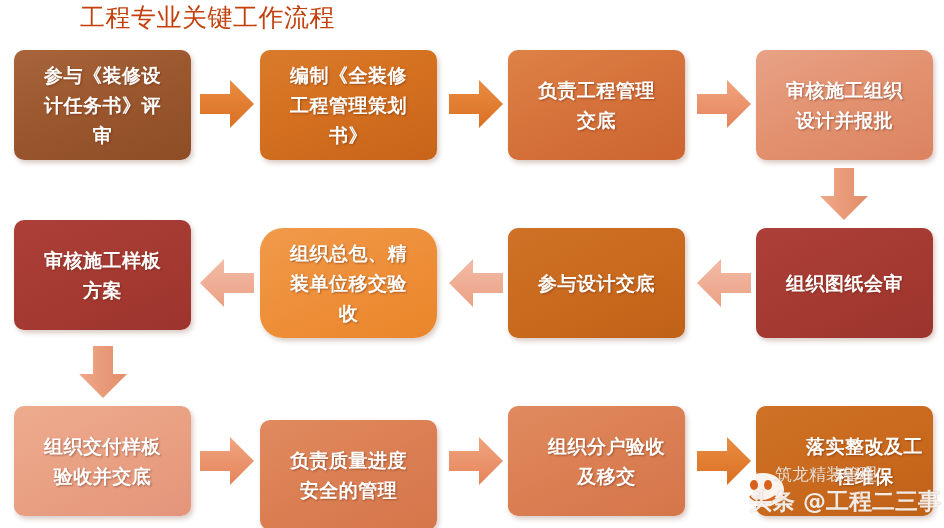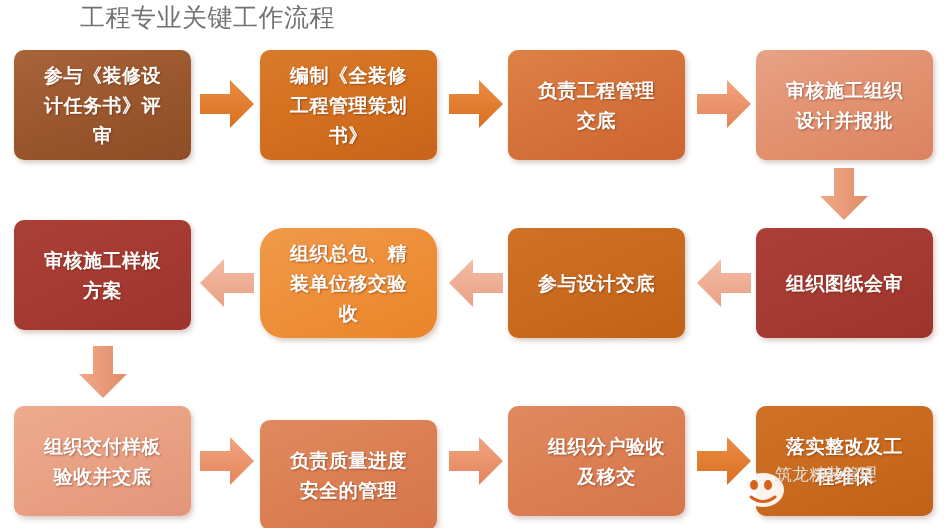--- a/index.html
+++ b/index.html
@@ -22,21 +22,21 @@
     height: 528px;
   }
 
   
   .title {
     position: absolute;
     left: 80px;
     top: 1px;
     font-size: 25px;
     line-height: 34px;
-    color: #737373;
+    color: #c2410c;
     font-weight: 400;
     letter-spacing: 0.5px;
     white-space: nowrap;
   }
 
   
   .node {
     position: absolute;
     box-sizing: border-box;
     border-radius: 10px;
@@ -263,31 +263,32 @@
       <span>及移交</span>
     </div>
   </div>
 
   <div class="arrow" style="left:697px; top:435px; width:54px; height:52px;">
     <svg viewBox="0 0 54 52" preserveAspectRatio="none">
       <polygon points="0,16 30,16 30,2 54,26 30,50 30,36 0,36" fill="url(#gA)"></polygon>
     </svg>
   </div>
 
-  <div class="node c-rust" style="left:756px; top:406px; width:177px; height:110px;">
+  <div class="node c-rust" style="left:756px; top:406px; width:177px; height:110px;justify-content:flex-end;">
     <div>
       <span>落实整改及工</span>
       <span>程维保</span>
     </div>
   </div>
 
   <div class="wm" style="left:735px; top:462px; width:209px; height:66px;">
     <svg class="wm-logo" viewBox="0 0 52 52" style="left:2px; top:6px;">
       <ellipse cx="26" cy="22" rx="21" ry="17" fill="#ffffff" opacity="0.92"></ellipse>
       <ellipse cx="17" cy="17" rx="4" ry="5" fill="#d9621a"></ellipse>
       <ellipse cx="31" cy="17" rx="4" ry="5" fill="#d9621a"></ellipse>
       <path d="M14 29 Q26 38 38 29" stroke="#d9621a" stroke-width="3" fill="none" stroke-linecap="round"></path>
       <path d="M8 8 Q12 0 18 5" stroke="#ffffff" stroke-width="3" fill="none" stroke-linecap="round" opacity="0.9"></path>
     </svg>
     <div class="wm-line" style="position:absolute; left:40px; top:2px;">筑龙精装管理</div>
+    <div class="wm-line big" style="position:absolute; left:14px; top:26px;">头条 @工程二三事</div>
   </div>
 
 </div>
 
 </body></html>

